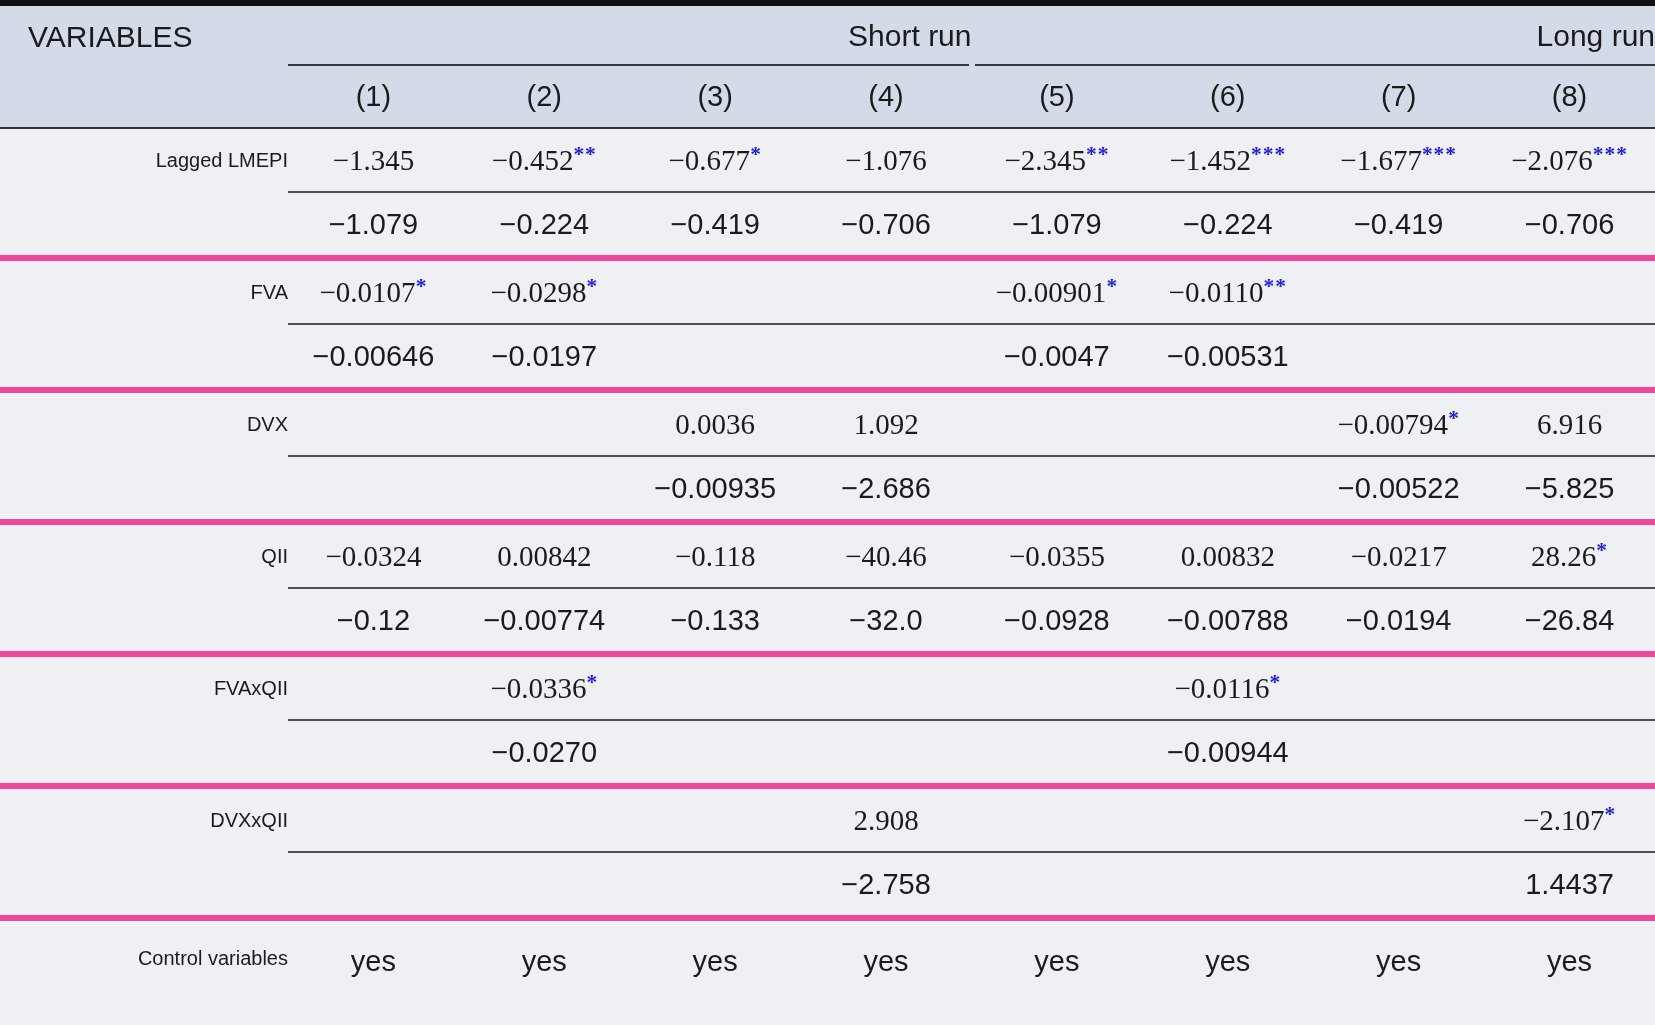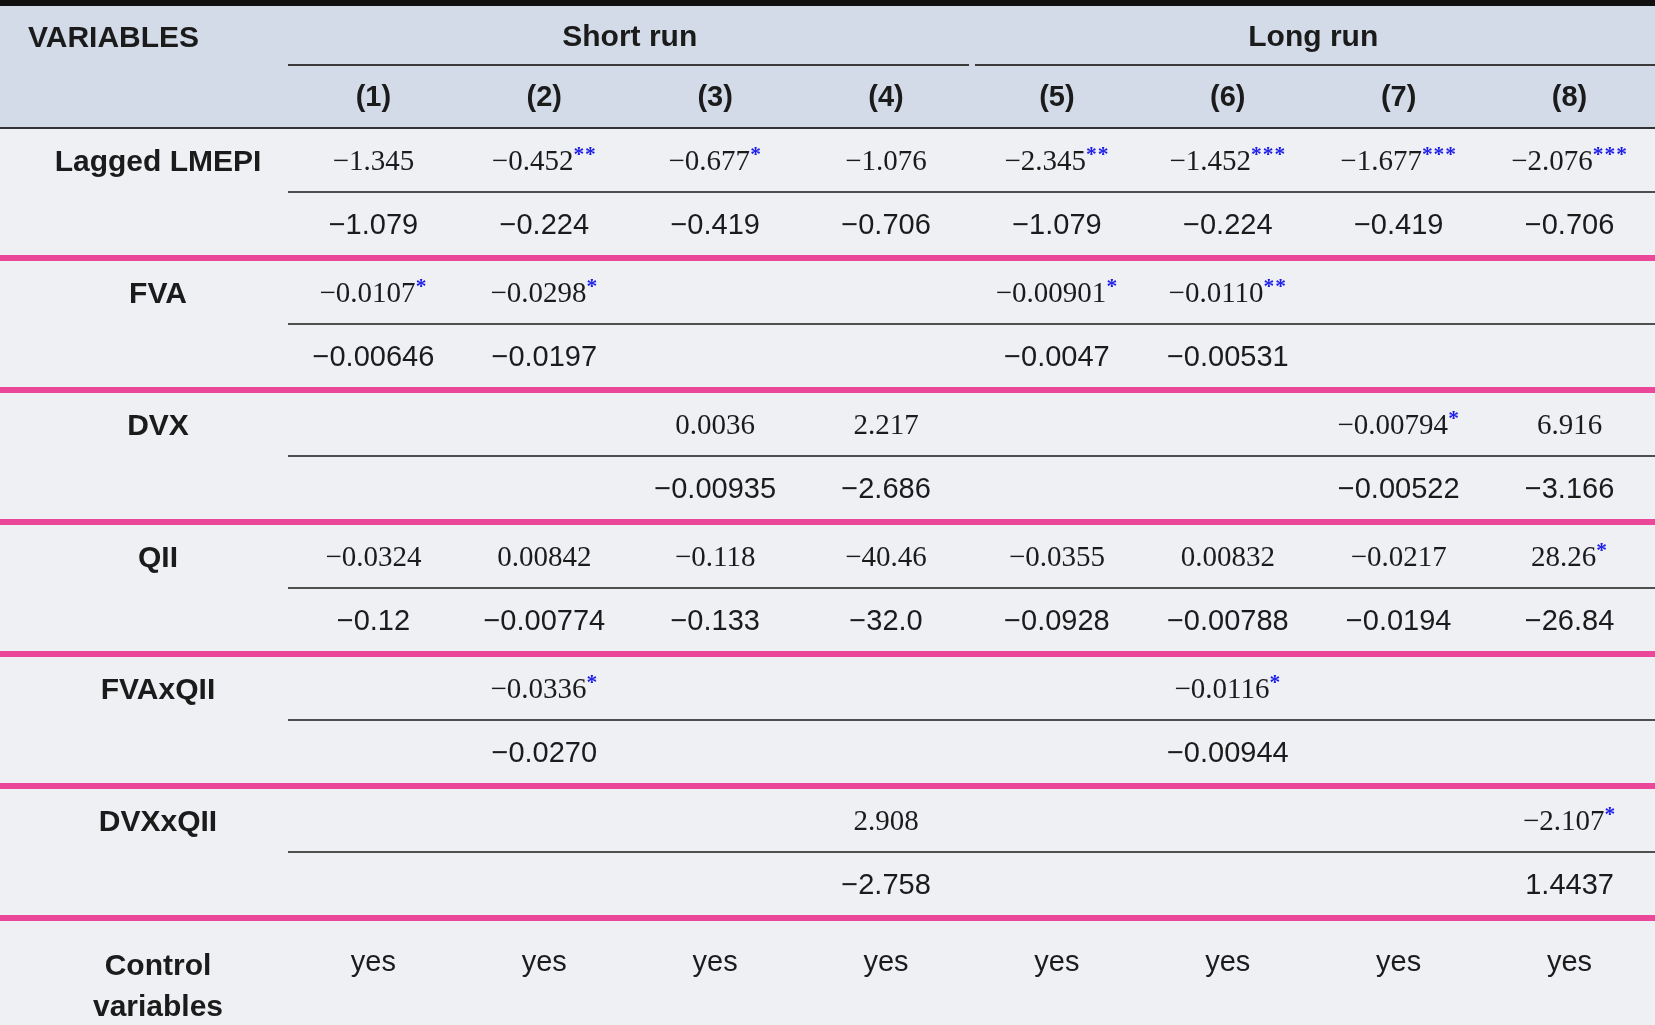--- a/index.html
+++ b/index.html
@@ -16,49 +16,48 @@
     border-bottom: 6px solid #101010;
   }
   table {
     width: 1655px;
     border-collapse: collapse;
     table-layout: fixed;
   }
   col.c-var { width: 288px; }
   thead th {
     background: #d3dbe8;
-    font-weight: bold;
+    font-weight: normal;
     padding: 0;
   }
   .hdr-groups th { height: 60px; }
   .hdr-cols th   { height: 61px; font-size: 29px; text-align: center; border-bottom: 2px solid #333333; }
   .variables-hdr {
     text-align: left;
     vertical-align: top;
     padding: 14px 0 0 28px;
     font-size: 30px;
     border-bottom: 2px solid #333333;
   }
-  .group-hdr { position: relative; font-size: 30px; text-align: center; vertical-align: middle; }
+  .group-hdr { position: relative; font-size: 30px; text-align: right; vertical-align: middle; }
   .group-underline { position: absolute; bottom: 0; height: 2px; background: #3a3a3a; display: block; }
   .group-hdr.short .group-underline { left: 0; right: 3px; }
   .group-hdr.long  .group-underline { left: 3px; right: 0; }
 
   tbody td {
     background: #eef0f4;
     padding: 0;
     font-size: 29px;
     text-align: center;
     vertical-align: middle;
   }
   td.var-label {
-    text-align: center;
+    text-align: right;
     padding-left: 28px;
-    font-size: 30px;
-    font-weight: bold;
+    font-size: 20px;
   }
   .coef-row td { height: 62px; }
   .se-row td   { height: 62px; border-bottom: 6px solid #ec4899; }
   .coef-row td.val { border-bottom: 2px solid #4f4f4f; font-family: Liberation Serif, serif; }
   .control-row td { height: 95px; vertical-align: top; padding-top: 24px; border-bottom: 2px solid #4f4f4f; }
   .control-row td.var-label span { display: inline-block; width: 160px; line-height: 1.35; }
   .obs-row td { height: 51px; }
   sup.stars {
     color: #1d1de8;
     font-size: 0.74em;
@@ -153,36 +152,36 @@
             <td>−0.0047</td>
             <td>−0.00531</td>
             <td></td>
             <td></td>
           </tr>
           <tr class="coef-row">
             <td class="var-label">DVX</td>
             <td class="val"></td>
             <td class="val"></td>
             <td class="val"><span>0.0036</span></td>
-            <td class="val"><span>2.217</span></td>
+            <td class="val"><span>1.092</span></td>
             <td class="val"></td>
             <td class="val"></td>
             <td class="val"><span>−0.00794</span><sup class="stars">*</sup></td>
             <td class="val"><span>6.916</span></td>
           </tr>
           <tr class="se-row">
             <td class="var-label"></td>
             <td></td>
             <td></td>
             <td>−0.00935</td>
             <td>−2.686</td>
             <td></td>
             <td></td>
             <td>−0.00522</td>
-            <td>−3.166</td>
+            <td>−5.825</td>
           </tr>
           <tr class="coef-row">
             <td class="var-label">QII</td>
             <td class="val"><span>−0.0324</span></td>
             <td class="val"><span>0.00842</span></td>
             <td class="val"><span>−0.118</span></td>
             <td class="val"><span>−40.46</span></td>
             <td class="val"><span>−0.0355</span></td>
             <td class="val"><span>0.00832</span></td>
             <td class="val"><span>−0.0217</span></td>

